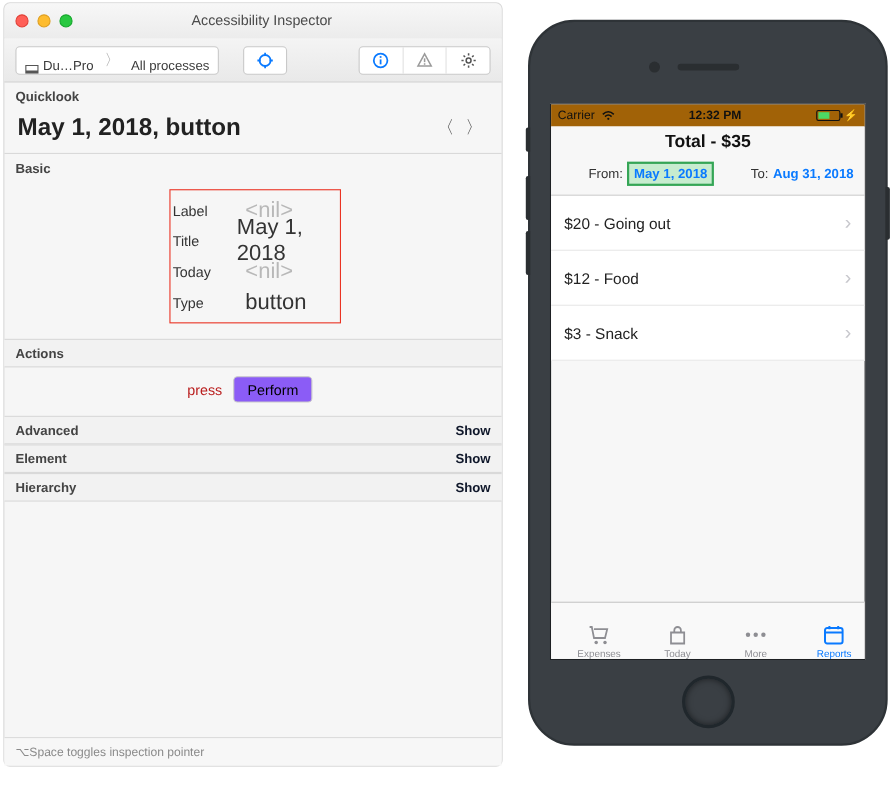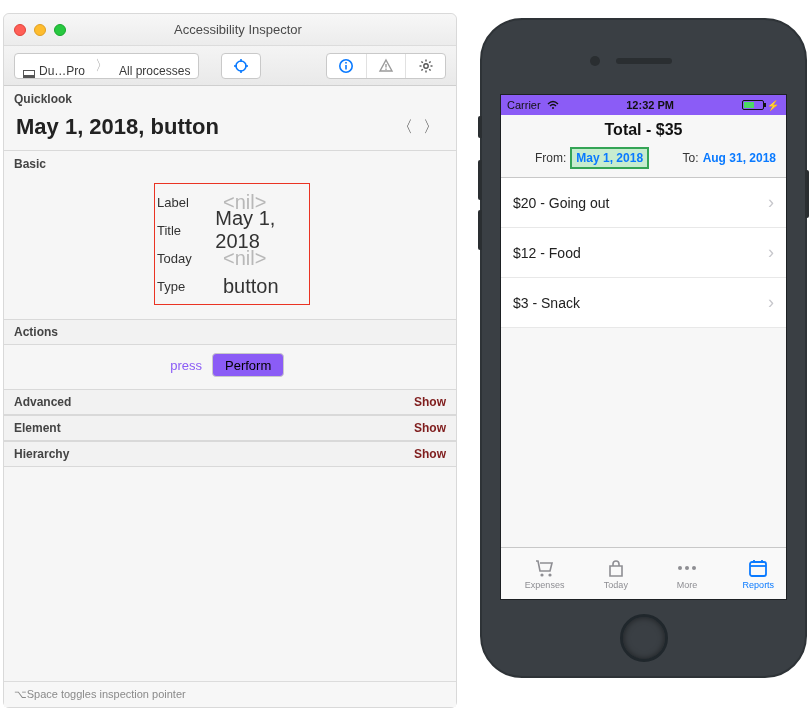--- a/index.html
+++ b/index.html
@@ -1,20 +1,20 @@
 <!DOCTYPE html>
 <html><head>
 <meta charset="utf-8">
 <style>
   * { box-sizing: border-box; margin: 0; padding: 0; font-family: -apple-system, "Helvetica Neue", Arial, sans-serif; }
   body { background: #fff; width: 811px; height: 720px; position: relative; overflow: hidden; }
 
   
   .inspector {
-    position: absolute; left: 3px; top: 13px; width: 454px; height: 695px;
+    position: absolute; left: 3px; top: 2px; width: 454px; height: 695px;
     border: 1px solid #d9d9d9; border-radius: 6px; background: #f6f6f6;
     display: flex; flex-direction: column;
   }
   .titlebar {
     height: 32px; background: linear-gradient(#f7f7f7,#ececec);
     border-bottom: 1px solid #dcdcdc; border-radius: 6px 6px 0 0;
     display: flex; align-items: center; padding: 0 10px; gap: 8px;
   }
   .traffic { display: flex; gap: 8px; }
   .dot { width: 12px; height: 12px; border-radius: 50%; }
@@ -68,24 +68,24 @@
   .prop-key { width:46px; font-size:13px; color:#333; }
   .prop-val { margin-left:20px; font-size:20px; color:#333; }
   .prop-val.nil { color:#b8b8b8; }
 
   .group-row {
     display:flex; align-items:center; height:26px; padding:0 10px;
     border-top:1px solid #d9d9d9; border-bottom:1px solid #d9d9d9;
     background:#f2f2f2; justify-content:space-between;
   }
   .group-row .glabel { font-size:12px; font-weight:700; color:#444; }
-  .group-row .gshow { font-size:12px; font-weight:700; color:#7f1d1d; }
+  .group-row .gshow { font-size:12px; font-weight:700; color:#0f172a; }
 
   .actions-block { padding: 8px 10px 12px; display:flex; align-items:center; }
-  .actions-key { width:188px; text-align:right; font-size:13px; color:#8b5cf6; }
+  .actions-key { width:188px; text-align:right; font-size:13px; color:#b91c1c; }
   .perform-btn {
     margin-left:10px; height:24px; padding:0 12px; font-size:13px;
     background:#8b5cf6; border:1px solid #c9c9c9; border-radius:4px;
   }
 
   .footer-hint {
     position:absolute; left:0; right:0; bottom:0; height:26px;
     border-top:1px solid #dcdcdc; background:#f7f7f7;
     display:flex; align-items:center; padding:0 10px; font-size:11px; color:#8a8a8a;
   }
@@ -106,21 +106,21 @@
     position:absolute; bottom:14px; left:50%; transform:translateX(-50%);
     width:48px; height:48px; border-radius:50%; background:#3a3f44;
     border:3px solid #20272c; box-shadow: inset 0 0 6px rgba(0,0,0,.5);
   }
 
   .screen {
     position:absolute; top:74px; left:18px; right:18px; bottom:76px;
     background:#f7f7f7; border:1px solid #1d2023;
   }
   .statusbar {
-    height:20px; background:#8b5cf6; display:flex; align-items:center;
+    height:20px; background:#a16207; display:flex; align-items:center;
     padding:0 6px; font-size:11px; color:#111; justify-content:space-between;
   }
   .sb-left { display:flex; align-items:center; gap:6px; }
   .sb-right { display:flex; align-items:center; gap:4px; }
   .wifi { width:12px; height:10px; }
   .battery { width:22px; height:10px; border:1px solid #111; border-radius:2px; position:relative; }
   .battery::after { content:''; position:absolute; right:-3px; top:2px; width:2px; height:4px; background:#111; }
   .battery .fill { position:absolute; left:1px; top:1px; bottom:1px; width:10px; background:#4cd964; }
   .bolt { font-size:10px; }
 
@@ -146,21 +146,21 @@
     font-size:14px; color:#222;
   }
   .list-row .arrow { color:#c7c7cc; font-size:18px; }
 
   .tabbar {
     position:absolute; left:0; right:0; bottom:0; height:52px;
     background:#f9f9f9; border-top:1px solid #c8c8c8;
     display:flex;
   }
   .tab {
-    flex:1; display:flex; flex-direction:column; align-items:center; justify-content:center;
+    flex:1; display:flex; flex-direction:column; align-items:center; justify-content:flex-end;
     gap:2px; font-size:9px; color:#8e8e93;margin-left:16px;
   }
   .tab.active { color:#0a7aff; }
   .tab svg, .tab .dots { height:20px; }
   .dots { display:flex; gap:3px; align-items:center; }
   .dots .d { width:4px; height:4px; border-radius:50%; background:#8e8e93; }
 </style>
 </head>
 <body>
 

